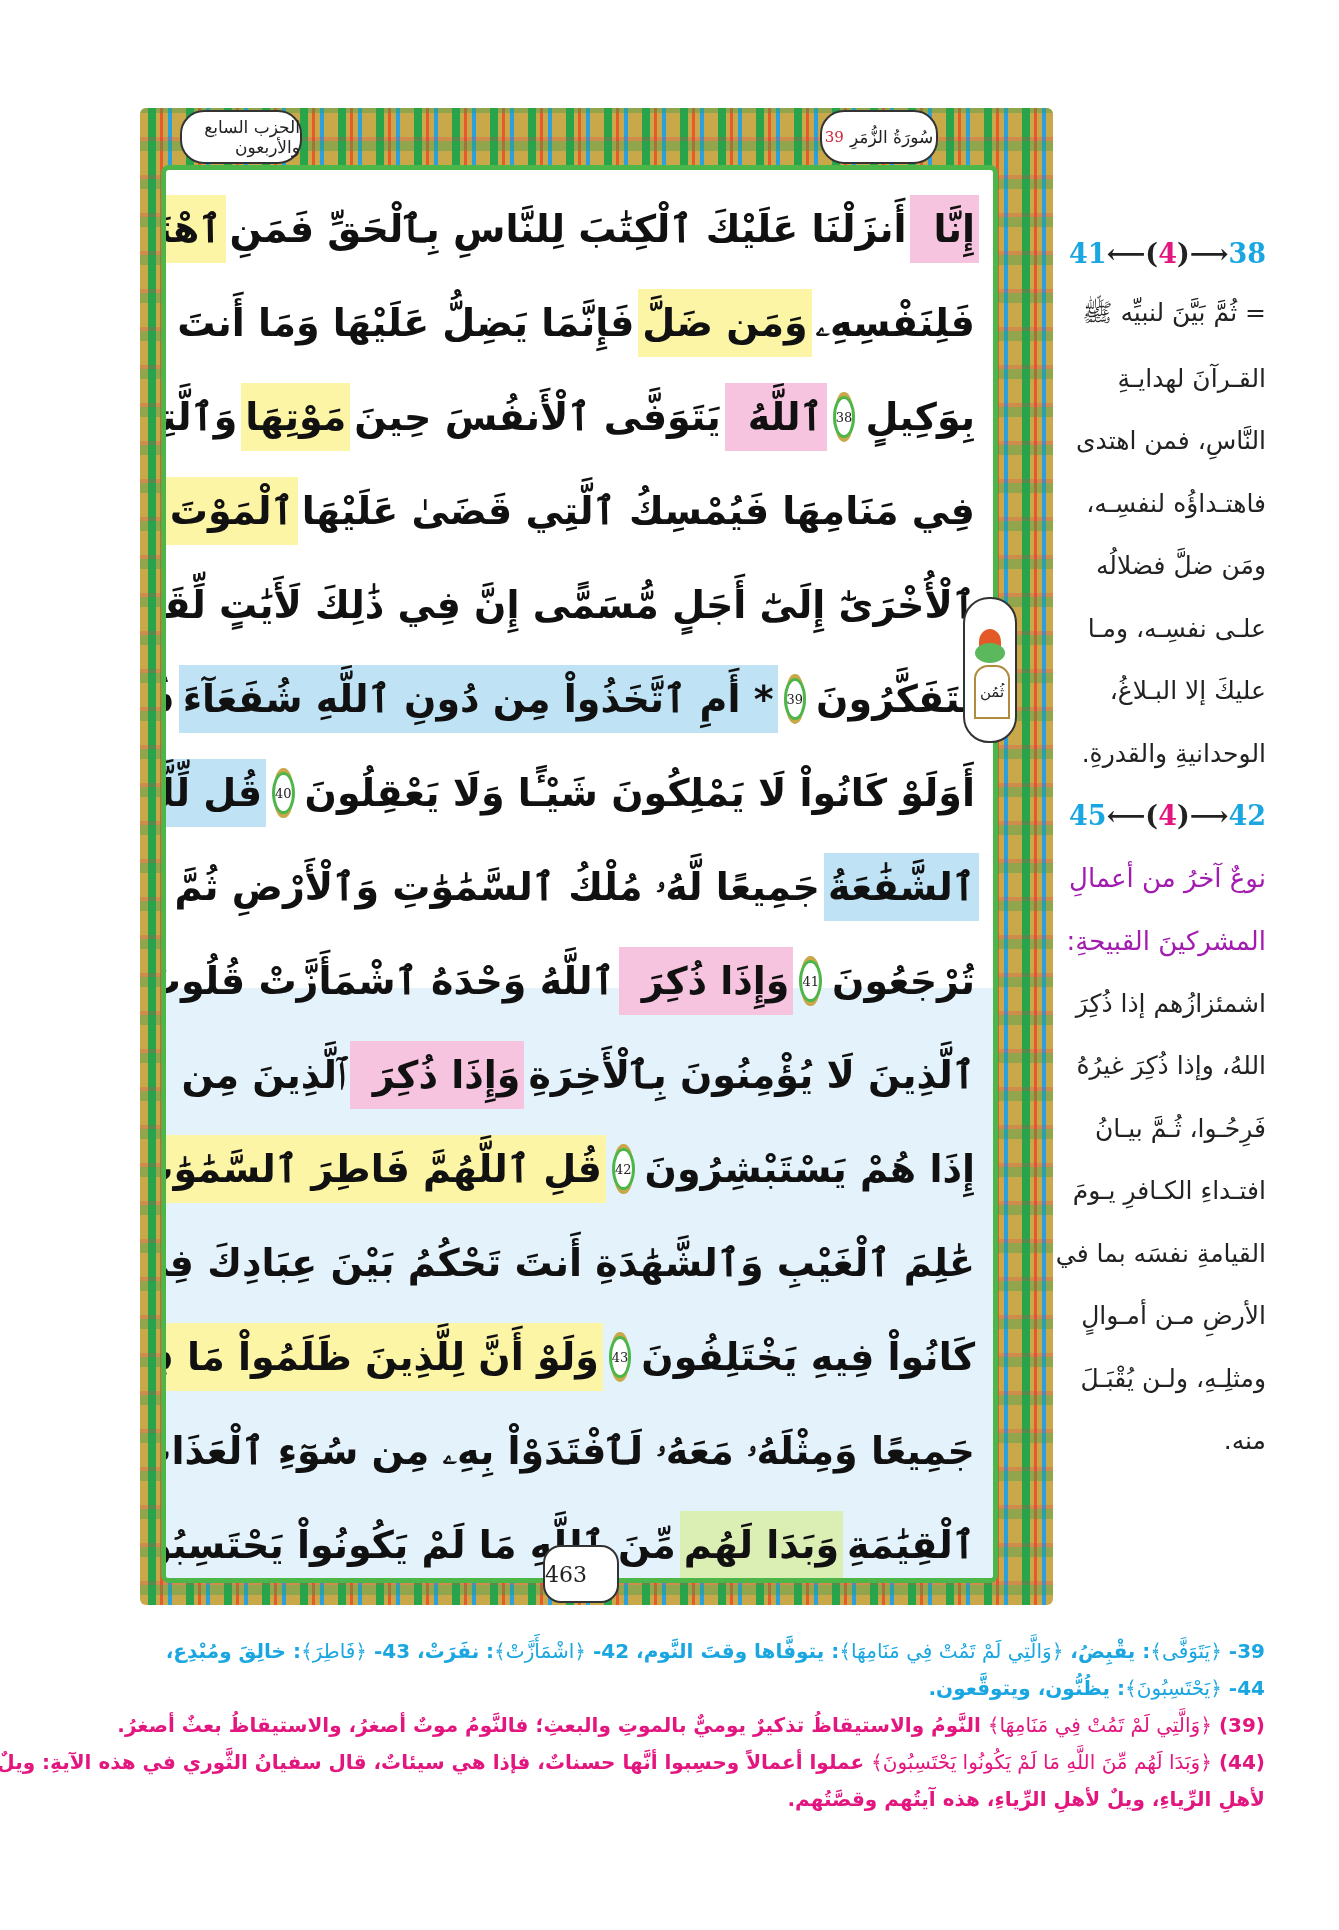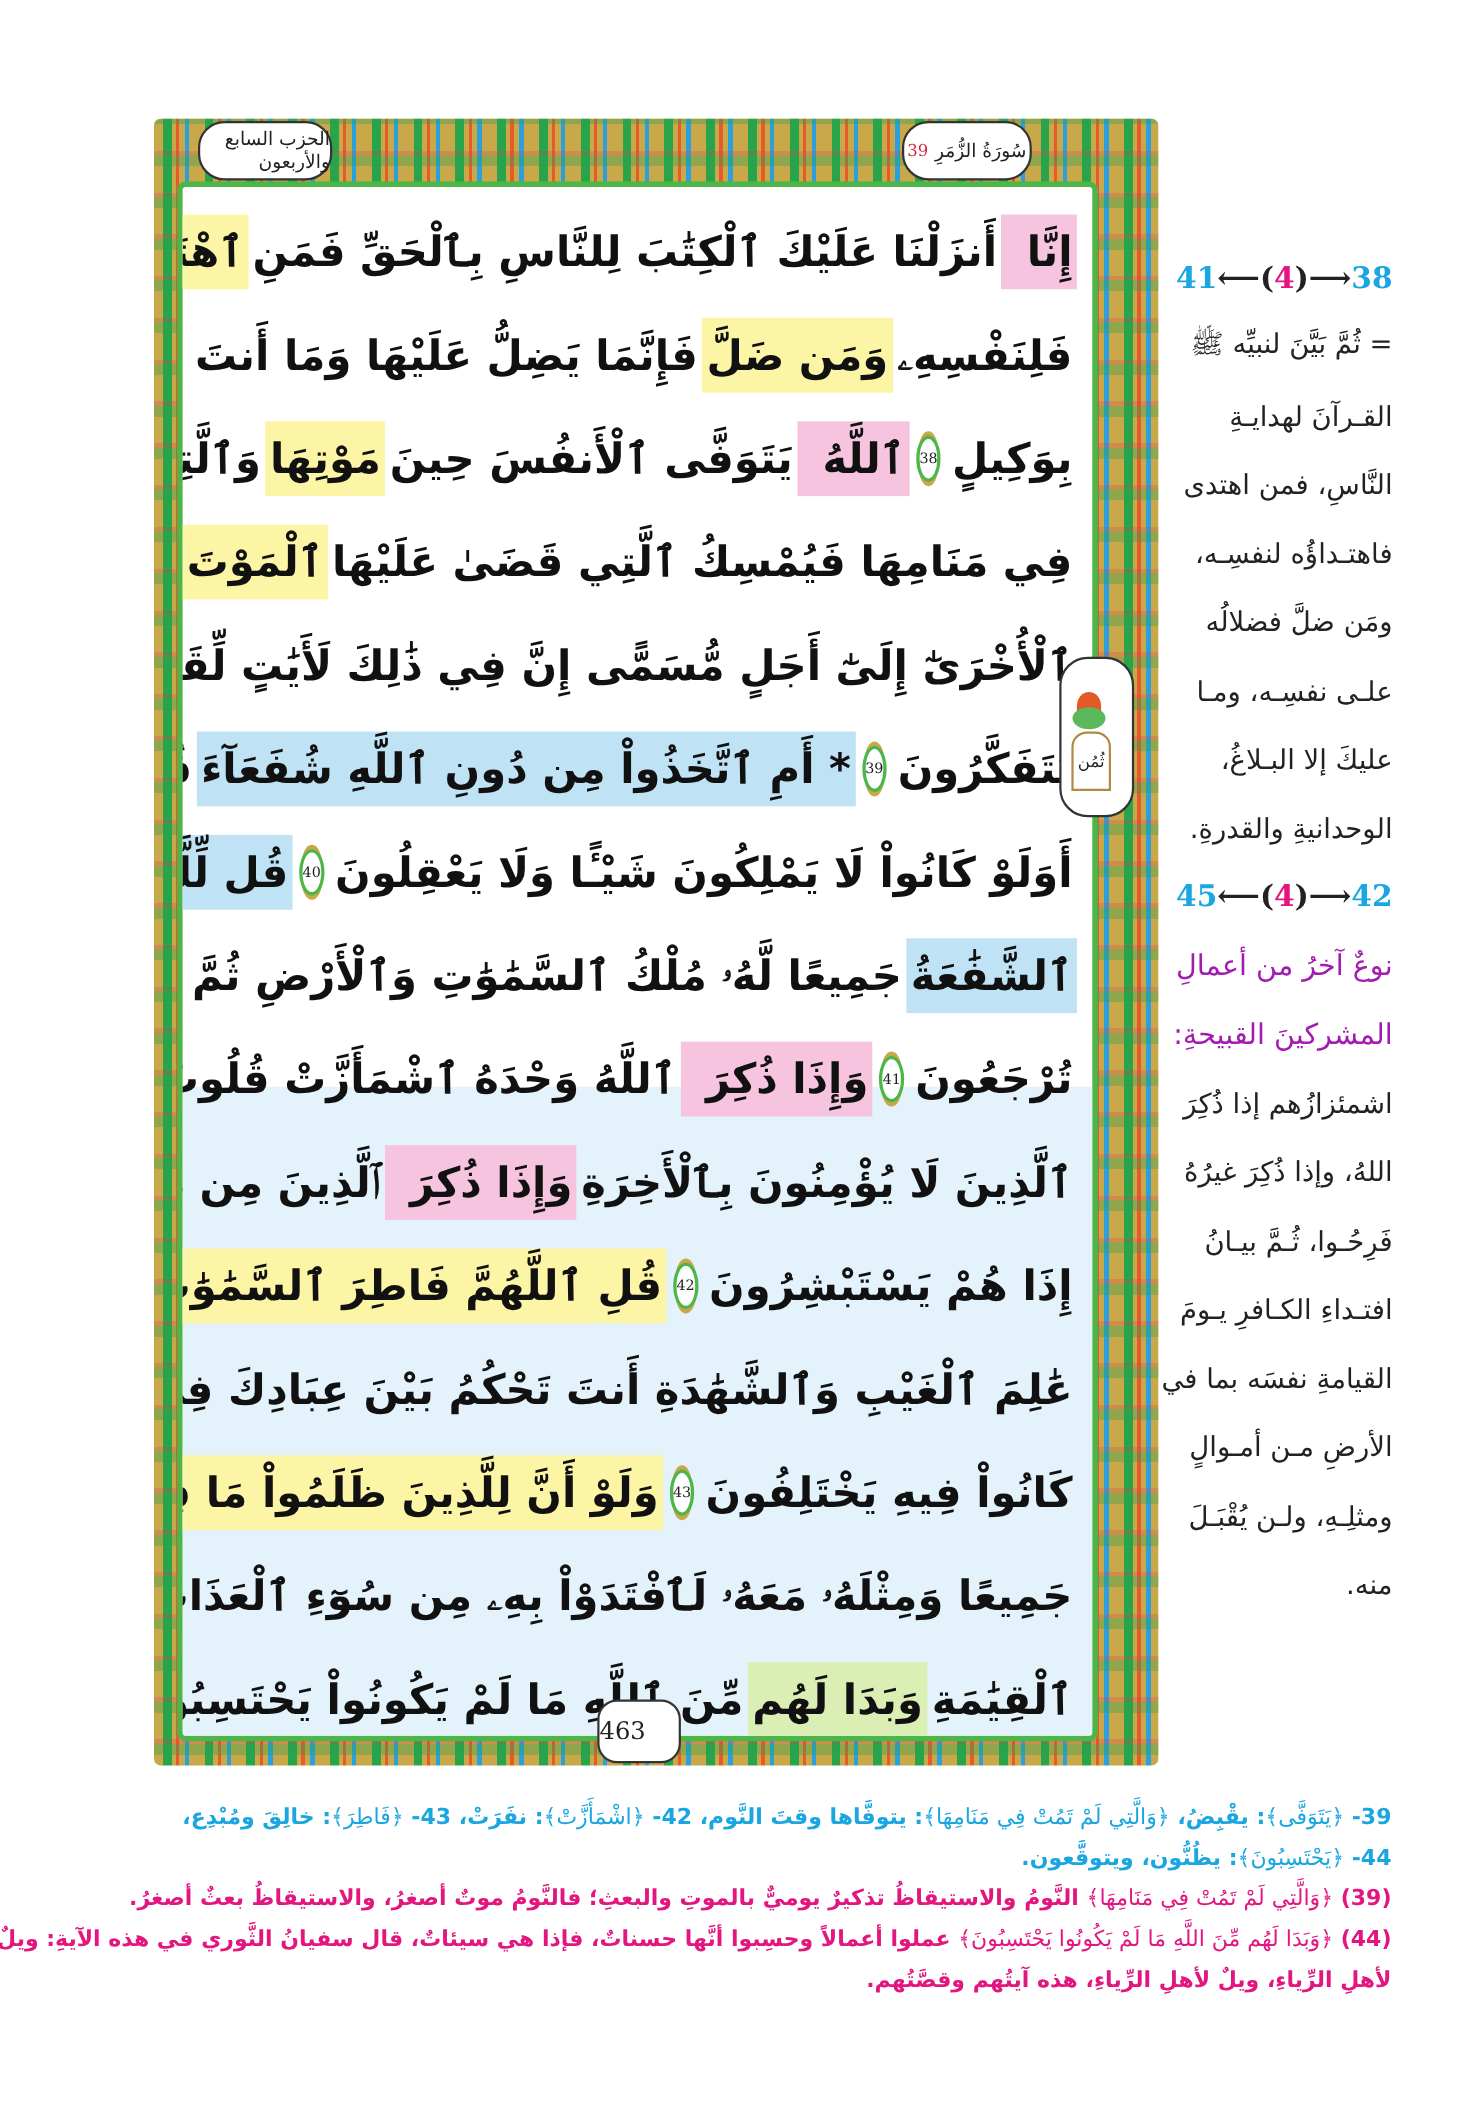--- a/index.html
+++ b/index.html
@@ -13,21 +13,21 @@
   .panel{position:absolute;left:21px;top:57px;width:837px;height:1418px;background:#ffffff;
     border:5px solid #4cb648;border-radius:8px;box-sizing:border-box;overflow:hidden;}
   .panel-blue{position:absolute;left:0;right:0;top:818px;bottom:0;background:#e3f2fb;}
   .label-box{position:absolute;background:#fff;border:2px solid #333;border-radius:24px;height:50px;top:-54px;
     display:flex;align-items:center;justify-content:center;font-family:"DejaVu Serif",serif;font-size:17px;color:#222;}
   .juz-box{left:40px;width:118px;direction:rtl;}
   .surah-box{left:680px;width:114px;direction:rtl;}
   .surah-box .num{color:#d2283c;font-size:15px;margin-right:6px;}
   .pagenum{position:absolute;left:403px;top:1437px;width:72px;height:54px;background:#fff;border:2px solid #333;border-radius:18px;
     display:flex;align-items:center;justify-content:flex-start;font-family:"DejaVu Serif",serif;font-size:22px;color:#222;}
-  .thumn{position:absolute;left:963px;top:597px;width:68px;height:146px;background:#fff;border:2px solid #333;border-radius:26px;box-sizing:border-box;}
+  .thumn{position:absolute;left:963px;top:597px;width:54px;height:146px;background:#fff;border:2px solid #333;border-radius:26px;box-sizing:border-box;}
   .thumn .orn{position:absolute;left:14px;top:30px;width:22px;height:26px;background:#e35a28;border-radius:50% 50% 20% 20%;}
   .thumn .orn2{position:absolute;left:10px;top:44px;width:30px;height:20px;background:#5cb85c;border-radius:50%;}
   .thumn .arch{position:absolute;left:9px;top:66px;width:32px;height:50px;border:2px solid #b08a3e;border-top-left-radius:14px;border-top-right-radius:14px;
     display:flex;align-items:center;justify-content:center;font-size:15px;color:#222;direction:rtl;}
   .lines{position:absolute;left:0;right:0;top:12px;direction:rtl;}
   .qline{height:94px;display:flex;align-items:center;justify-content:space-between;padding:0 14px 0 14px;direction:rtl;
     font-family:"DejaVu Sans",sans-serif;font-size:38px;font-weight:bold;color:#111;white-space:nowrap;position:relative;}
   .seg{padding:6px 4px;line-height:56px;}
   .hl-yellow{background:#fdf5a6;}
   .hl-pink{background:#f7c4e0;padding-left:23px;}

